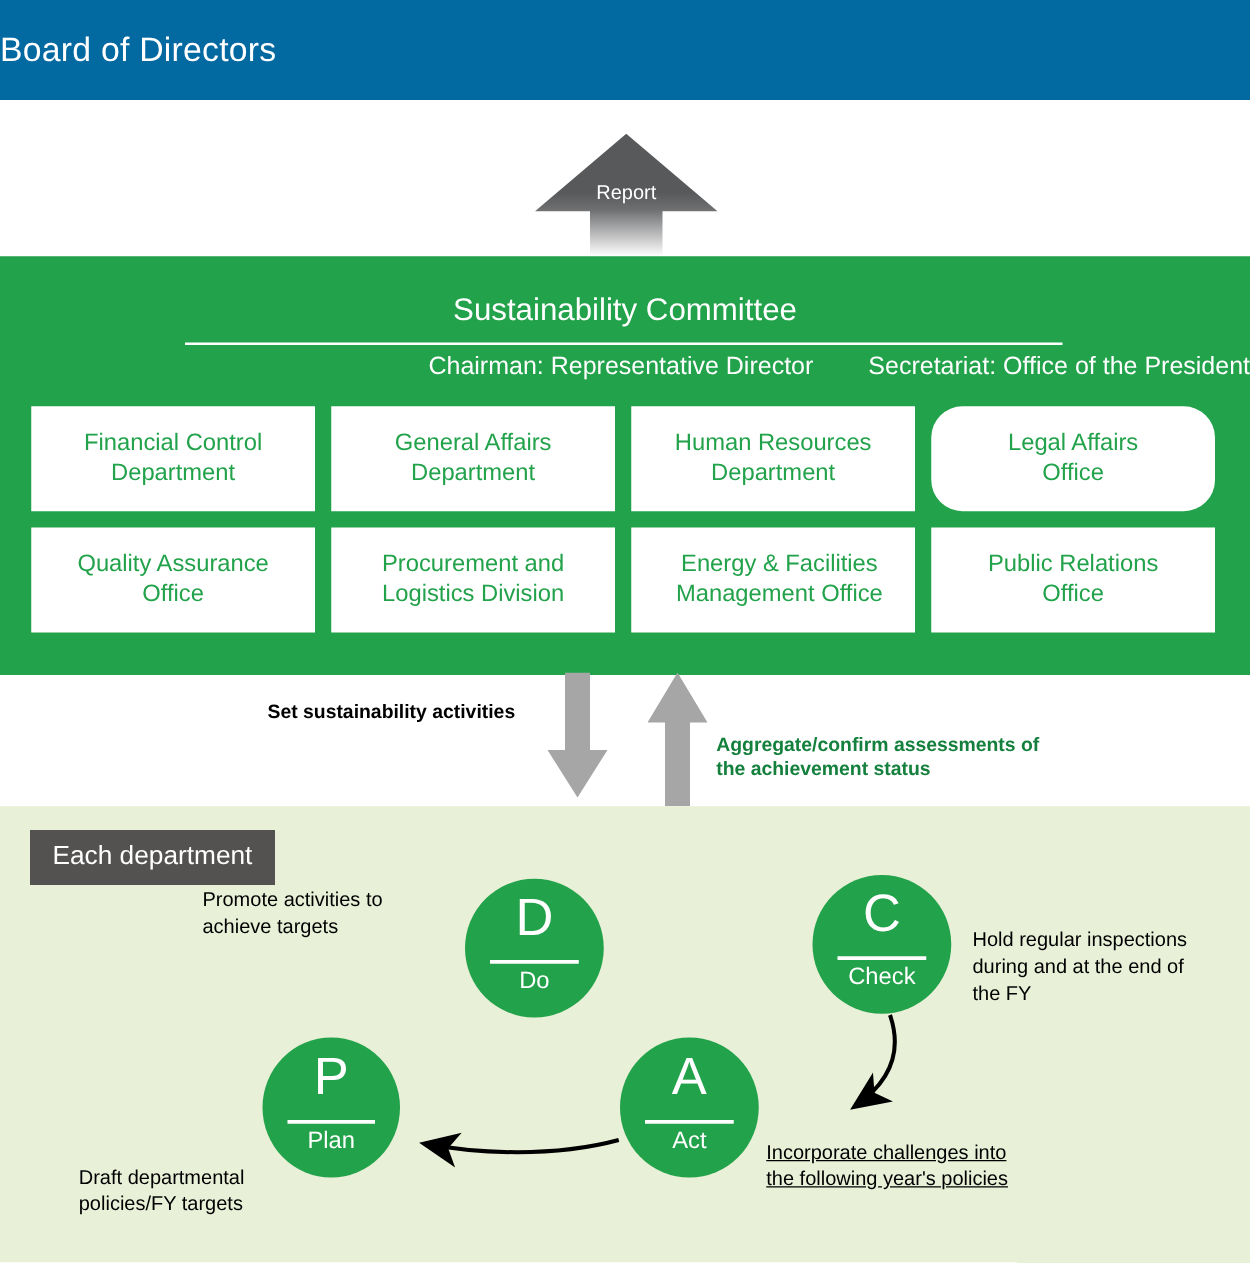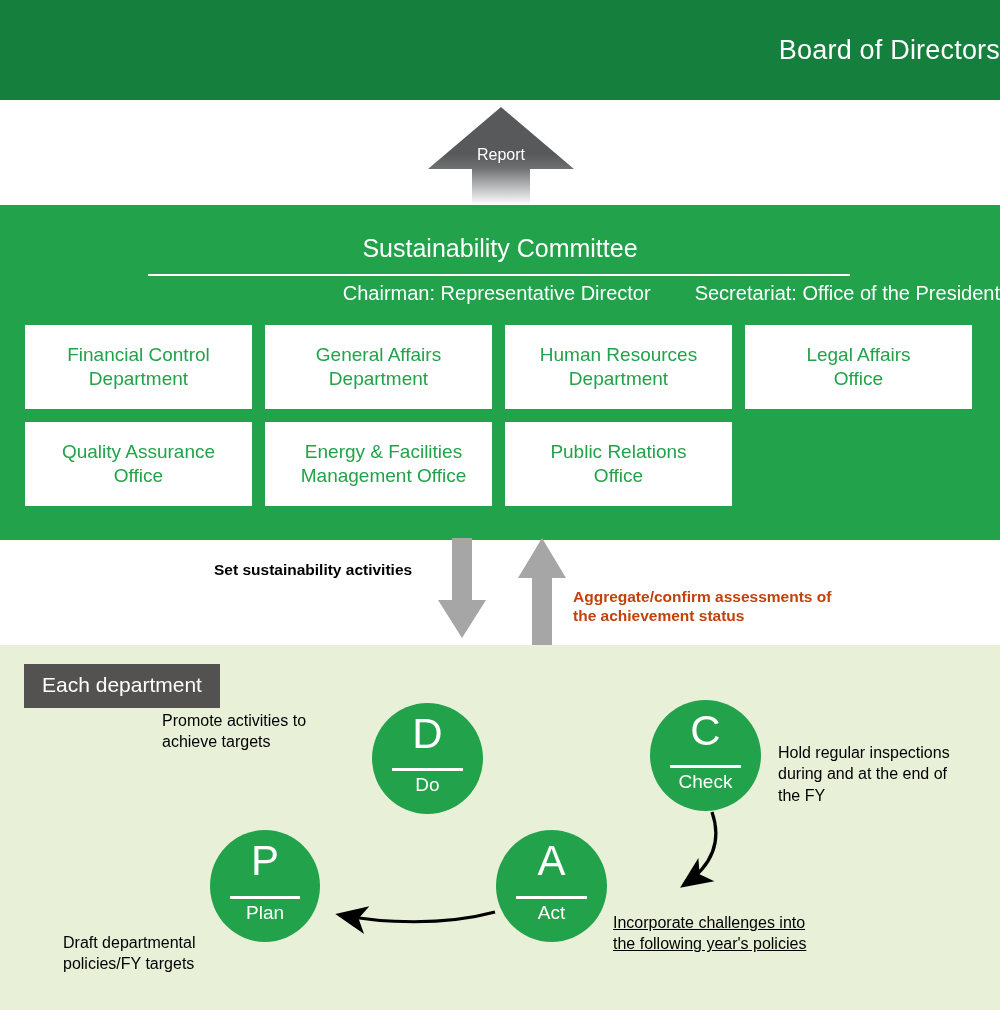--- a/index.html
+++ b/index.html
@@ -15,25 +15,25 @@
     font-family: "Liberation Sans", sans-serif;
     -webkit-font-smoothing: antialiased;
   }
 
   
   .board-banner {
     position: absolute;
     left: 0;
     top: 0;
     width: 1000px;
-    height: 100px;
-    background: #15803d;
+    height: 80px;
+    background: #0369a1;
     display: flex;
     align-items: center;
-    justify-content: flex-end;
+    justify-content: flex-start;
   }
   .board-banner-title {
     color: #ffffff;
     font-size: 27px;
     letter-spacing: 0.2px;
     font-weight: 400;
   }
 
   
   .report-gap {
@@ -162,21 +162,21 @@
     font-weight: bold;
     color: #000000;
     white-space: nowrap;
   }
   .flow-label-right {
     position: absolute;
     left: 573px;
     top: 588px;
     font-size: 15.5px;
     font-weight: bold;
-    color: #c2410c;
+    color: #15803d;
     line-height: 1.22;
   }
 
   
   .pdca-panel {
     position: absolute;
     left: 0;
     top: 645px;
     width: 1000px;
     height: 365px;
@@ -283,24 +283,26 @@
     <div class="committee-role">Secretariat: Office of the President</div>
   </div>
 
   <div class="dept-grid">
     <div class="dept-box" style="white-space: pre-line;">Financial Control
 Department</div>
     <div class="dept-box" style="white-space: pre-line;">General Affairs
 Department</div>
     <div class="dept-box" style="white-space: pre-line;">Human Resources
 Department</div>
-    <div class="dept-box" style="white-space: pre-line;">Legal Affairs
+    <div class="dept-box" style="white-space: pre-line; border-radius: 25px;">Legal Affairs
 Office</div>
     <div class="dept-box" style="white-space: pre-line;">Quality Assurance
 Office</div>
+    <div class="dept-box" style="white-space: pre-line;">Procurement and
+Logistics Division</div>
     <div class="dept-box" style="white-space: pre-line; padding-left: 16px;">Energy &amp; Facilities
 Management Office</div>
     <div class="dept-box" style="white-space: pre-line;">Public Relations
 Office</div>
   </div>
 </div>
 
 <div class="flow-band"></div>
 
 <div class="flow-arrow-down">

